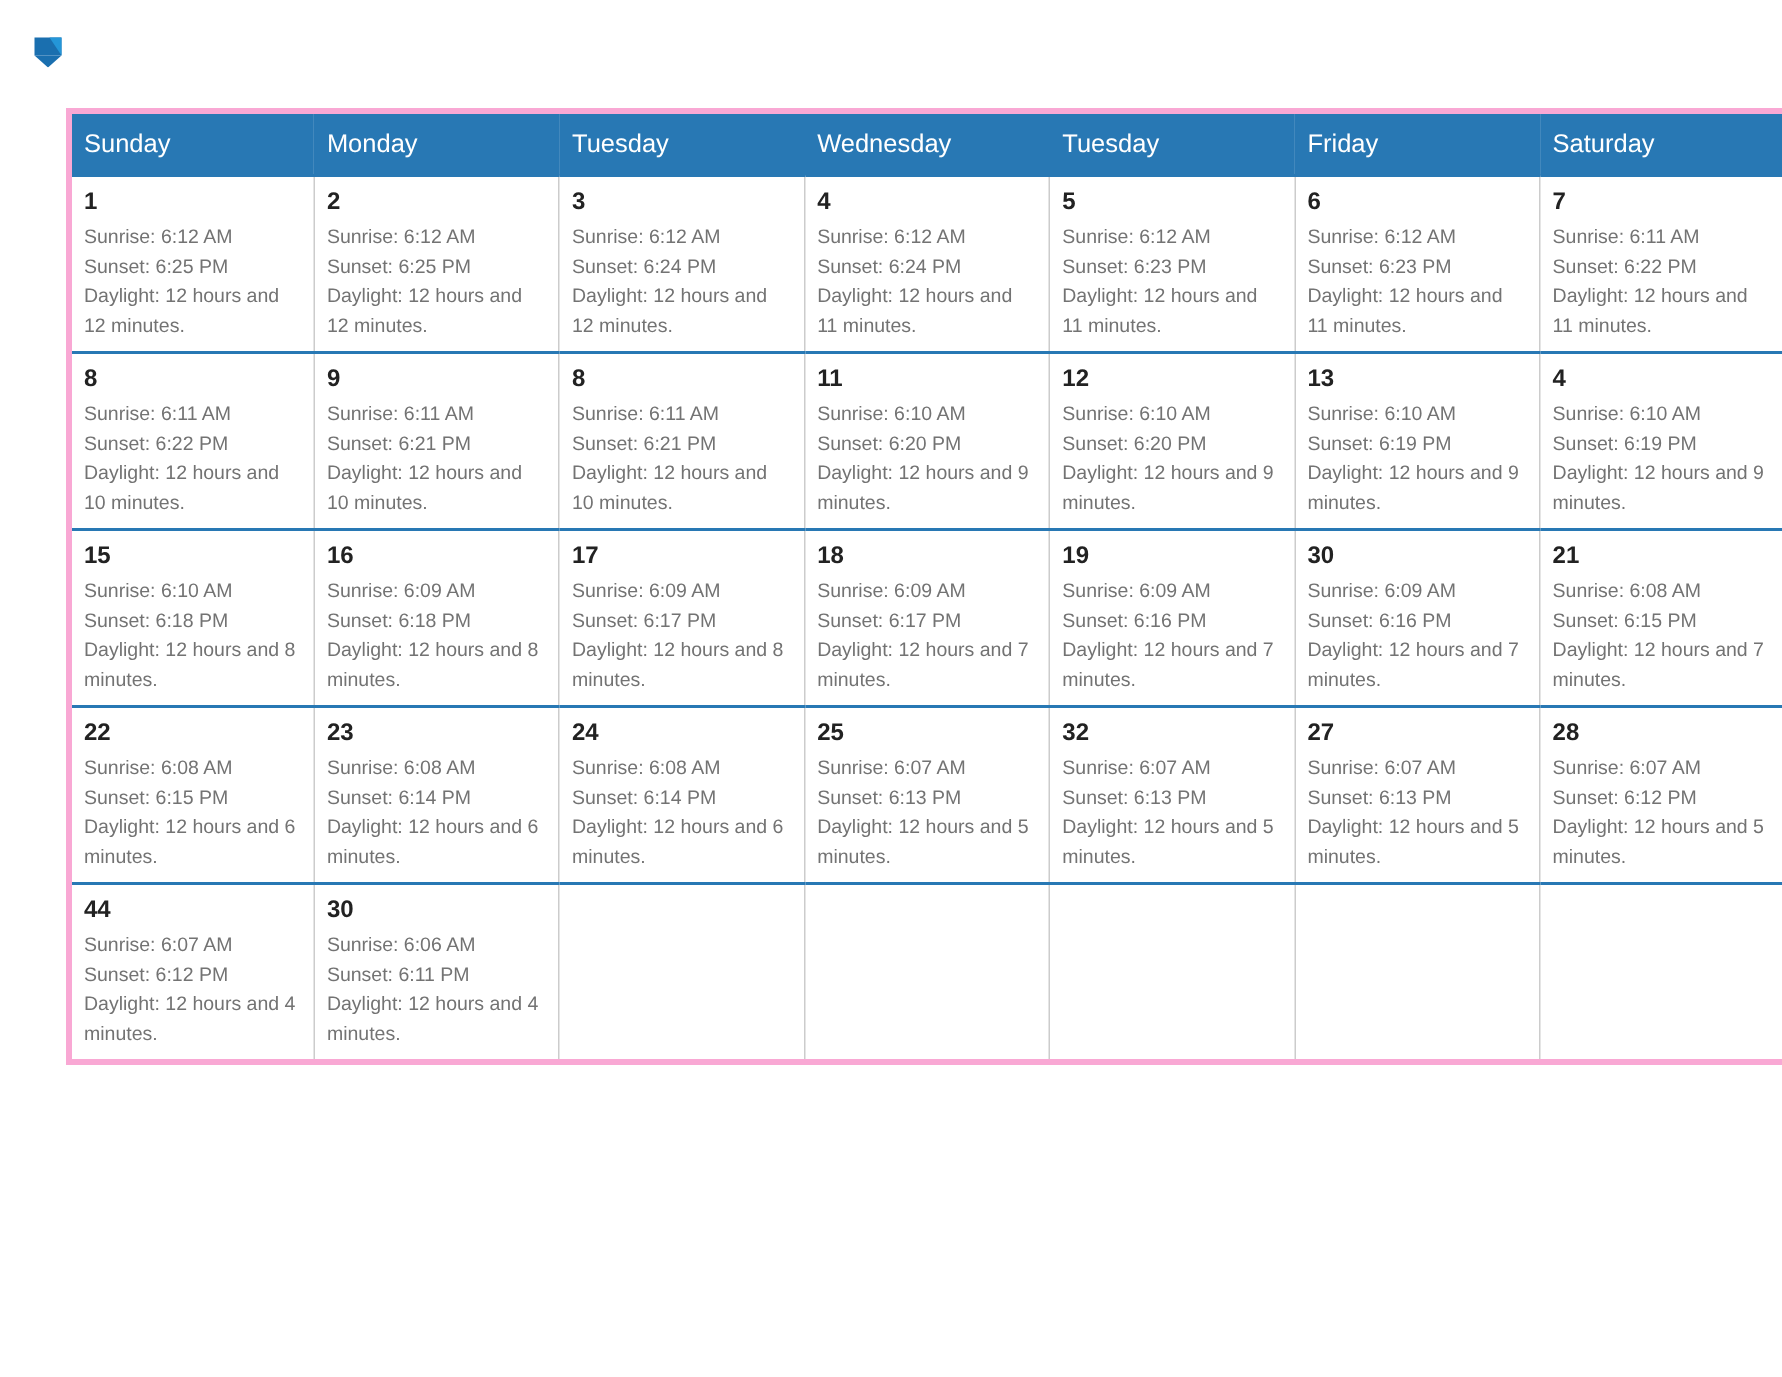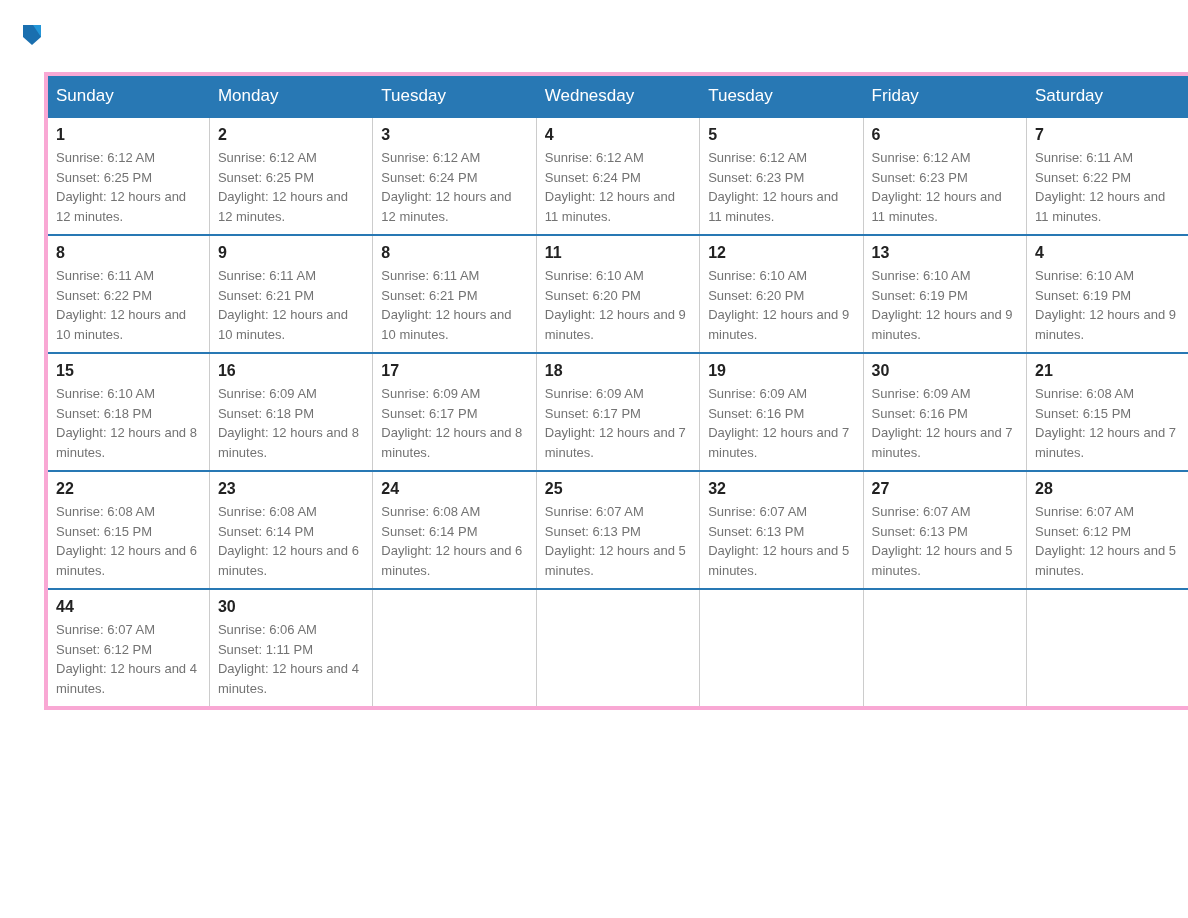--- a/index.html
+++ b/index.html
@@ -365,21 +365,21 @@
         <div class="day-info">
           <span>Sunrise: </span><span>6:07 AM</span><br>
           <span>Sunset: </span><span>6:12 PM</span><br>
           <span>Daylight: </span><span>12 hours and 4 minutes.</span>
         </div>
       </td>
         <td>
         <span class="day-number">30</span>
         <div class="day-info">
           <span>Sunrise: </span><span>6:06 AM</span><br>
-          <span>Sunset: </span><span>1:11 PM</span><br>
+          <span>Sunset: </span><span>6:11 PM</span><br>
           <span>Daylight: </span><span>12 hours and 4 minutes.</span>
         </div>
       </td>
         <td class="empty"></td>
         <td class="empty"></td>
         <td class="empty"></td>
         <td class="empty"></td>
         <td class="empty"></td>
       </tr>
     </tbody>

